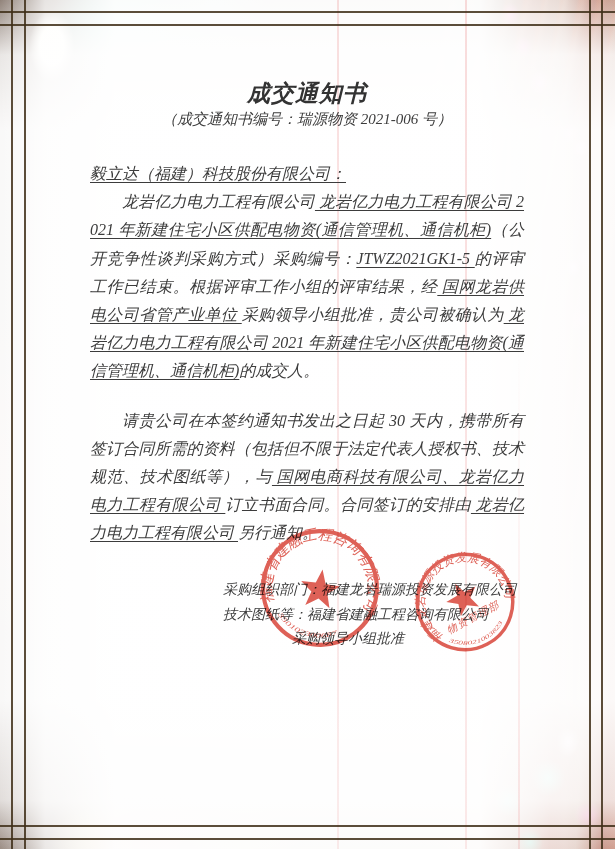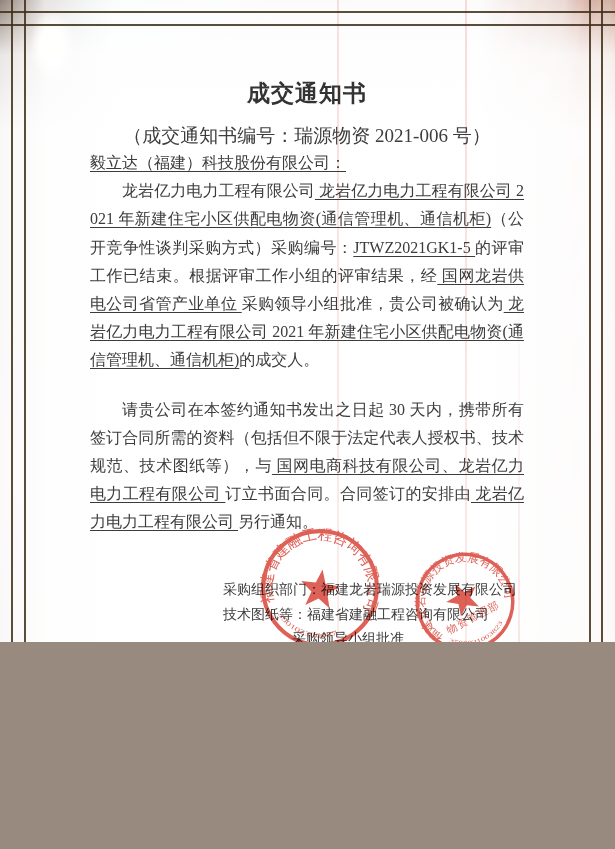--- a/index.html
+++ b/index.html
@@ -1,18 +1,18 @@
 <!DOCTYPE html>
 <html><head>
 <meta charset="utf-8">
 <style>
   html,body{margin:0;padding:0;}
   body{width:615px;height:849px;overflow:hidden;background:#998a80;
        font-family:"Liberation Serif","DejaVu Serif",serif;}
-  .page{position:relative;width:615px;height:642px;overflow:hidden;}
+  .page{position:relative;width:615px;height:849px;overflow:hidden;font-style:italic;}
 
   
   .bg{position:absolute;inset:0;
     background:
       radial-gradient(30px 48px at 52px 46px, rgba(255,254,244,.98) 40%, rgba(255,254,244,0) 75%),
       radial-gradient(110px 80px at 128px 26px, rgba(120,233,216,.9), rgba(120,233,216,0) 72%),
       radial-gradient(70px 60px at 215px 8px,  rgba(150,240,226,.6), rgba(150,240,226,0) 72%),
       radial-gradient(14px 18px at 510px 15px, rgba(248,150,205,.9), rgba(248,150,205,0) 70%),
       radial-gradient(13px 15px at 523px 47px, rgba(246,140,198,.85), rgba(246,140,198,0) 70%),
       radial-gradient(17px 19px at 540px 83px, rgba(252,170,218,.95), rgba(252,170,218,0) 70%),
@@ -64,22 +64,22 @@
   .fl{position:absolute;background:rgba(62,46,24,.85);}
   .fl.h{left:0;right:0;height:2px;}
   .fl.v{top:0;bottom:0;width:2px;}
   .t1{top:11px}.t2{top:24px}.b1{top:825px}.b2{top:838px}
   .l1{left:11px}.l2{left:24px}.r1{left:589px}.r2{left:601px}
 
   
   .doc{position:absolute;left:90px;top:0;width:434px;color:#3c3c3c;}
   .title{margin:78px 0 0 0;text-align:center;font-size:23px;font-weight:700;
          letter-spacing:1px;color:#333;}
-  .subtitle{margin-top:14px;text-align:center;font-size:19px;}
-  .addressee{font-size:16px;line-height:28.2px;}
+  .subtitle{margin-top:1px;text-align:center;font-size:15px;}
+  .addressee{margin-top:31px;font-size:16px;line-height:28.2px;}
   .para{margin:0;font-size:16px;line-height:28.2px;text-align:justify;
         text-indent:2em;word-break:break-all;}
   .p2{margin-top:21px;}
   .u{text-decoration:underline;text-underline-offset:3px;text-decoration-thickness:1px;}
 
   .sign{position:absolute;left:223px;top:578px;font-size:14px;line-height:24.5px;
         color:#3c3c3c;white-space:nowrap;}
   .sign .date{padding-left:69px;}
 
   

